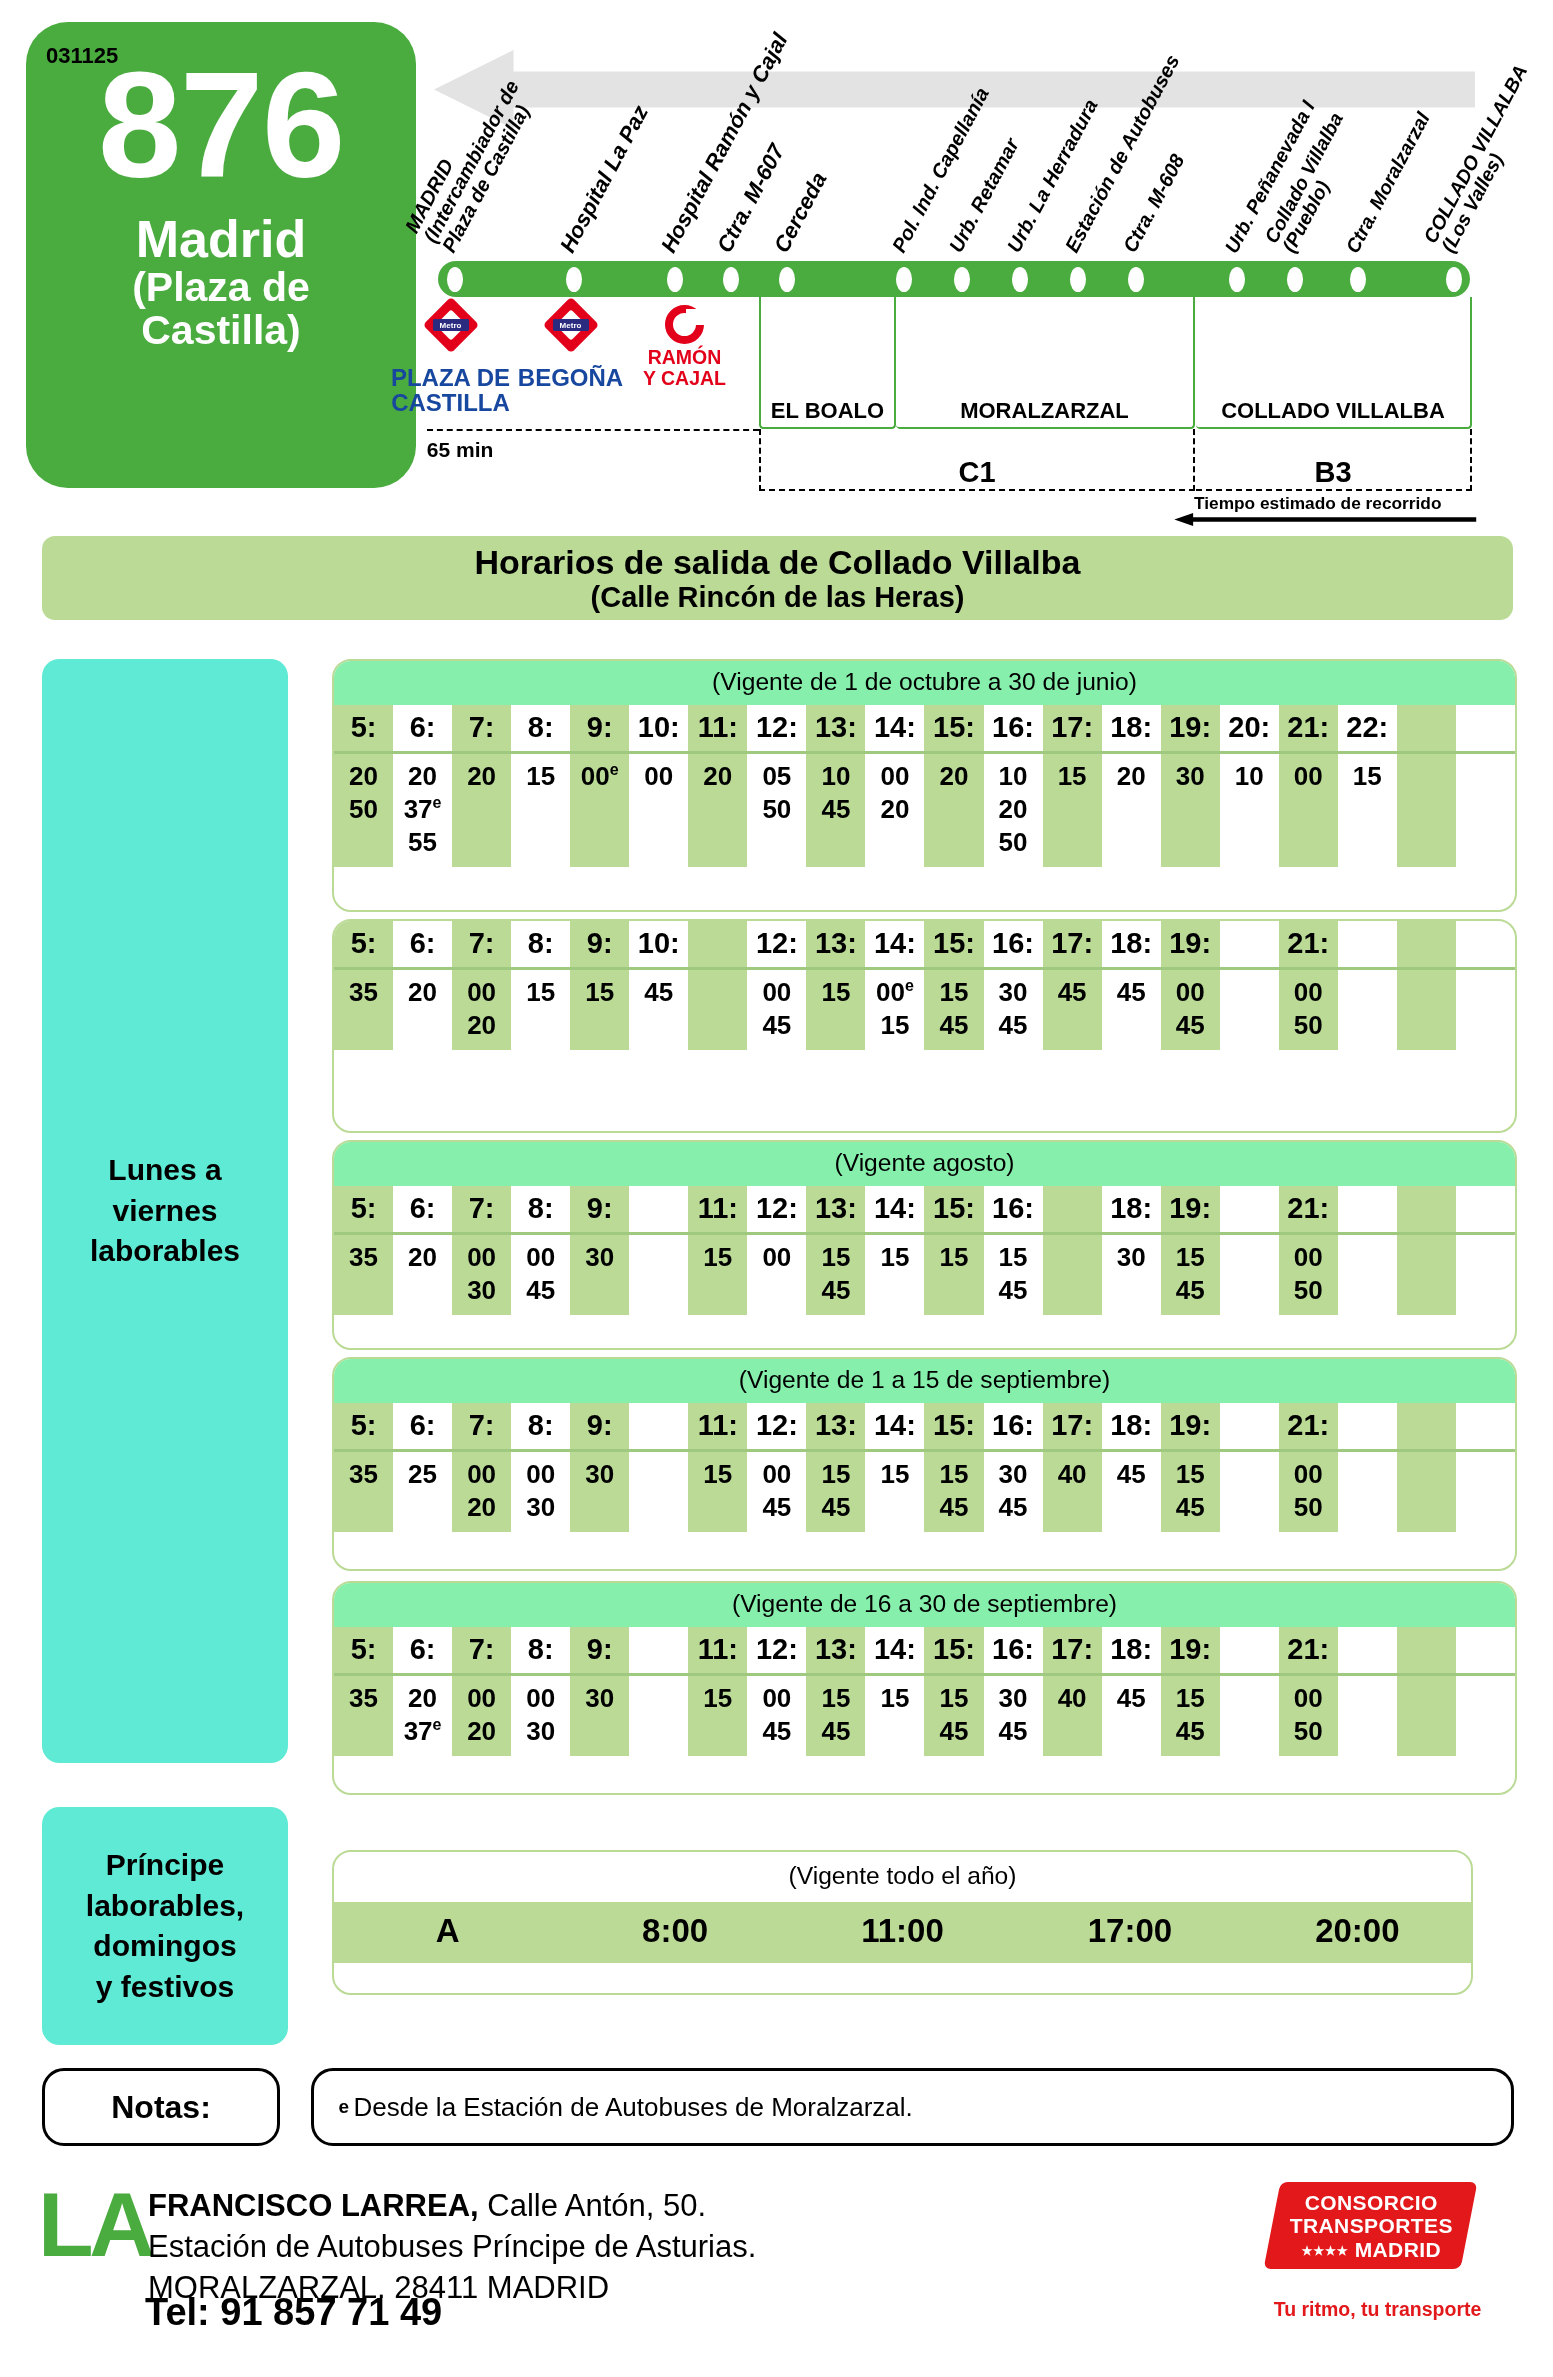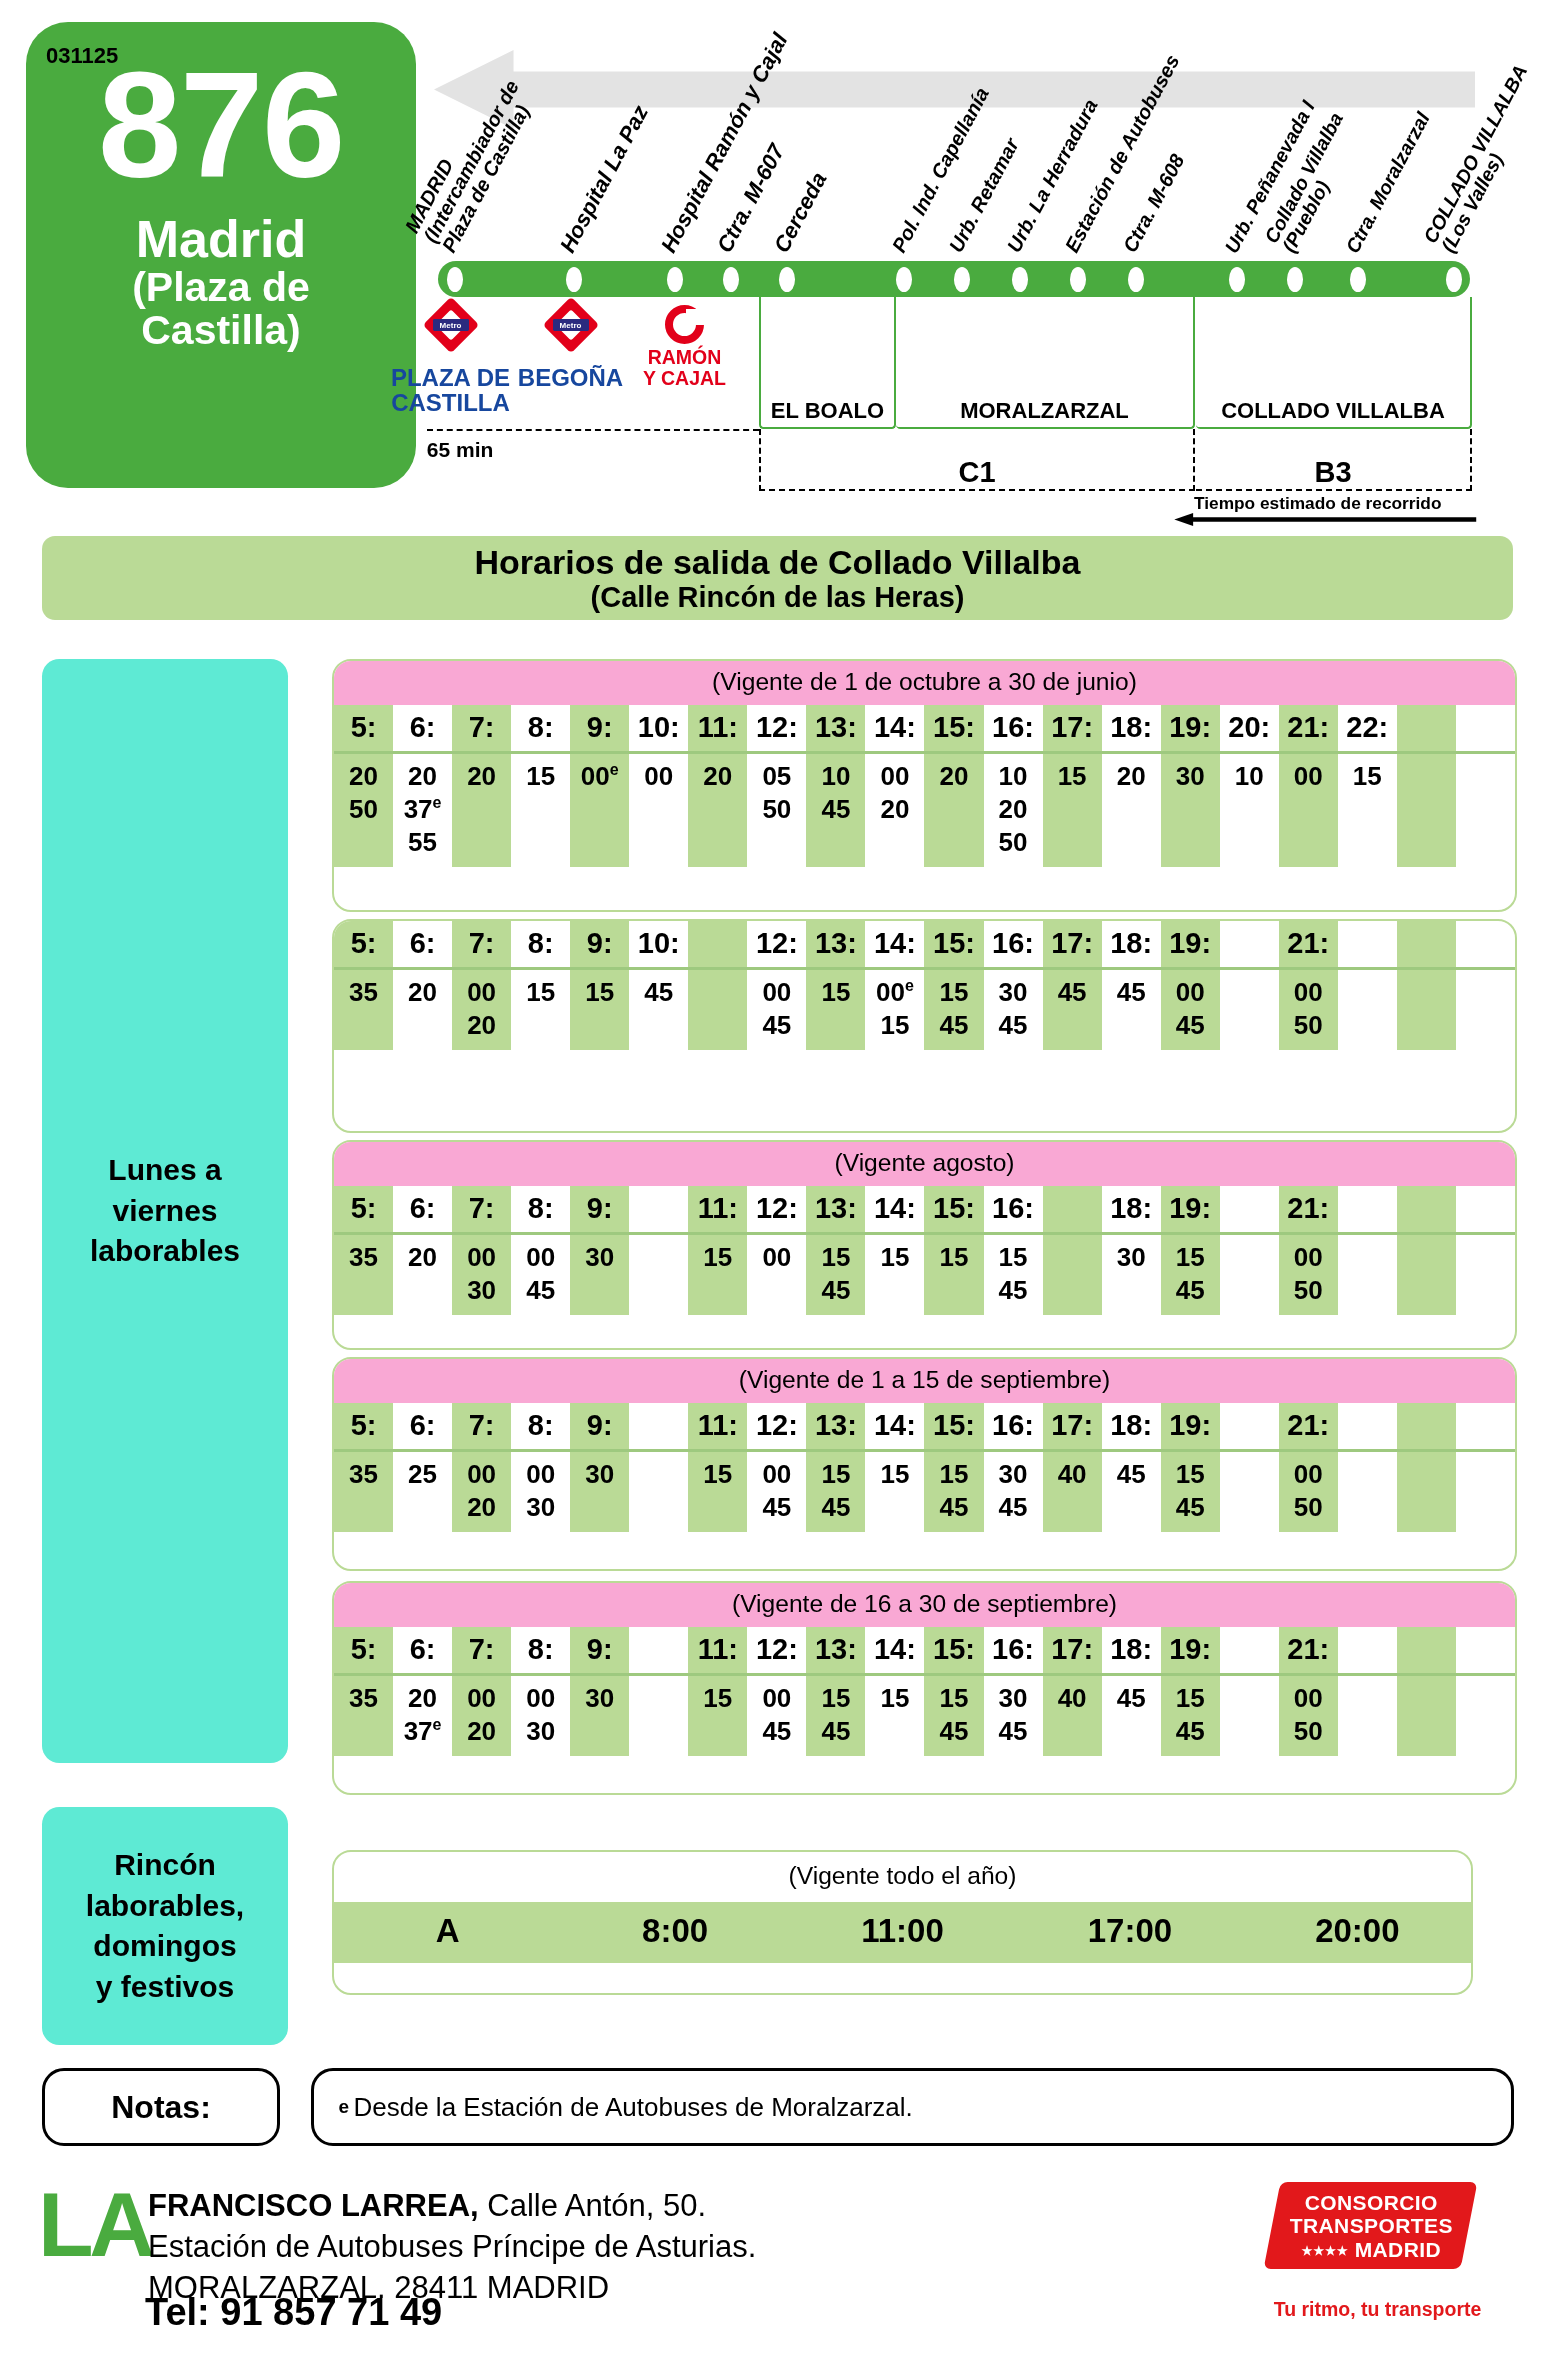--- a/index.html
+++ b/index.html
@@ -119,21 +119,21 @@
   .side-weekend { left: 42px; top: 1807px; width: 246px; height: 238px; }
 
   
   .tt-block {
     position: absolute;
     border: 2.9px solid #bada96;
     border-radius: 19px; overflow: hidden; background: #fff;
   }
   .tt-caption {
     text-align: center; font-size: 24.6px; color: #000;
-    padding: 7.2px 0 8.7px 0; background: #f9a8d4;
+    padding: 7.2px 0 8.7px 0; background: #86efac;
   }
   .tt-grid { display: flex; width: 100%; }
   .tt-col { flex: 1 1 0; display: flex; flex-direction: column; align-items: center; }
   .tt-col.shade { background: #bada96; }
   .tt-hour {
     font-size: 29px; font-weight: bold; line-height: 1.25;
     padding: 4.3px 0 5.8px 0; width: 100%; text-align: center;
   }
   .tt-sep { width: 100%; height: 2.9px; background: #9ec97f; }
   .tt-mins { width: 100%; text-align: center; padding: 5.8px 0 7.2px 0; }
@@ -360,21 +360,21 @@
 
   <div class="side-label side-weekday">
     <div id="sb-weekday">
         <div>Lunes a</div>
         <div>viernes</div>
         <div>laborables</div>
       </div>
   </div>
   <div class="side-label side-weekend">
     <div id="sb-weekend">
-        <div>Rincón</div>
+        <div>Príncipe</div>
         <div>laborables,</div>
         <div>domingos</div>
         <div>y festivos</div>
       </div>
   </div>
 
   <div id="timetables">
       <div class="tt-block" style="left: 332px; top: 659px; width: 1185px; height: 253px;">
         <div class="tt-caption">(Vigente de 1 de octubre a 30 de junio)</div>
         <div class="tt-grid">

